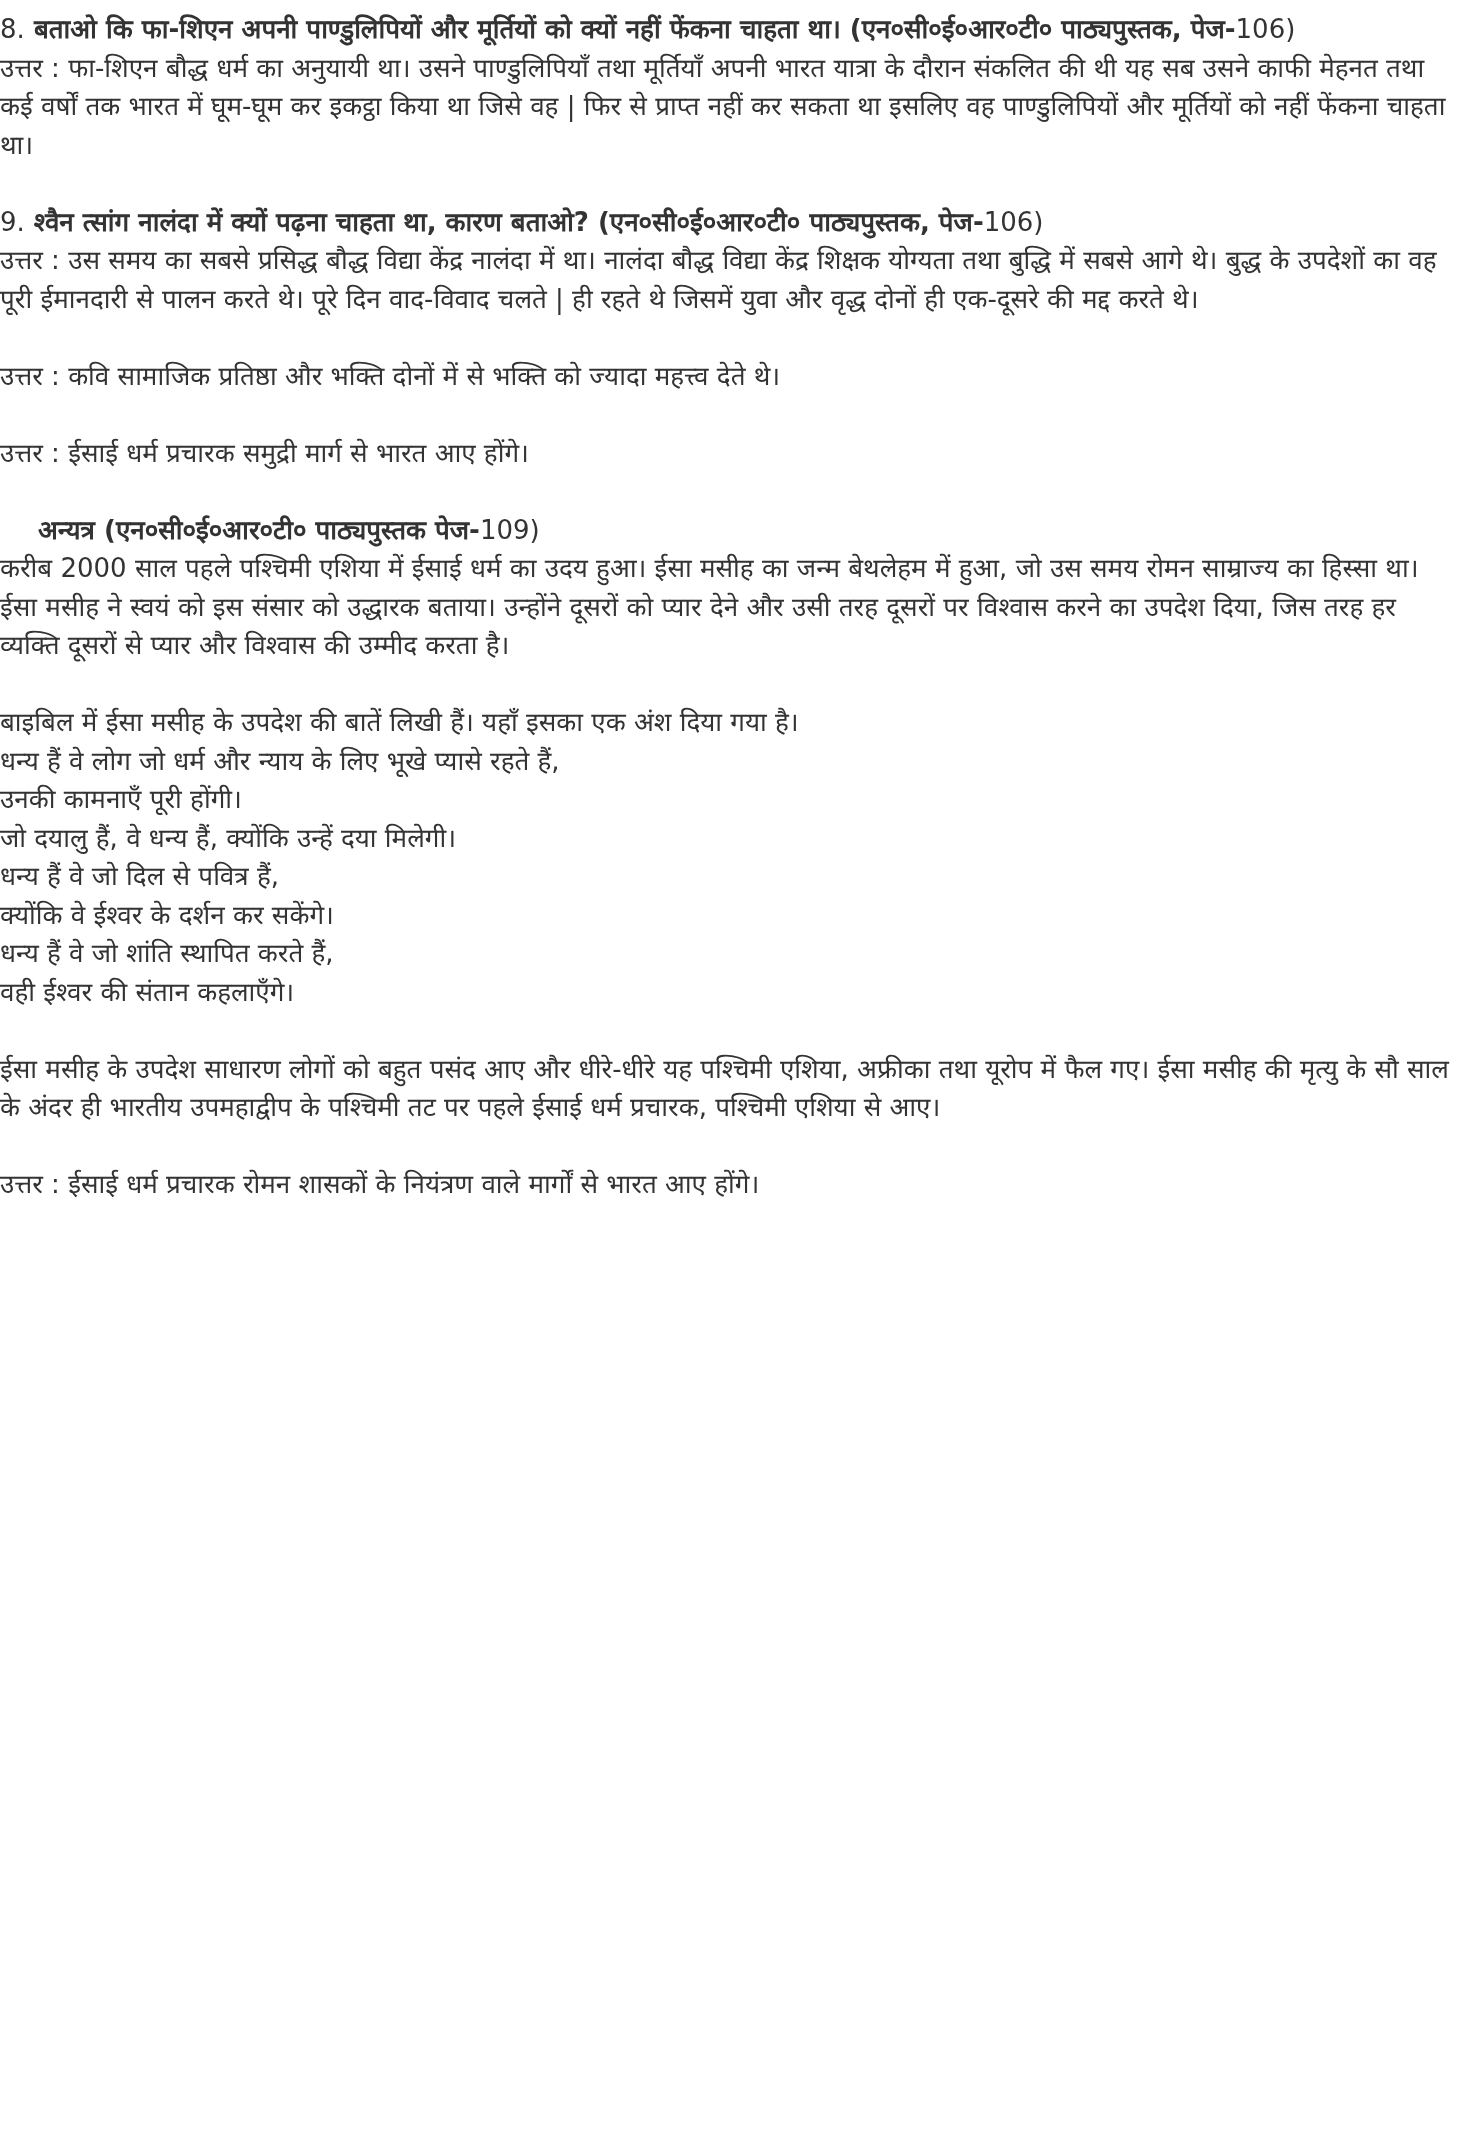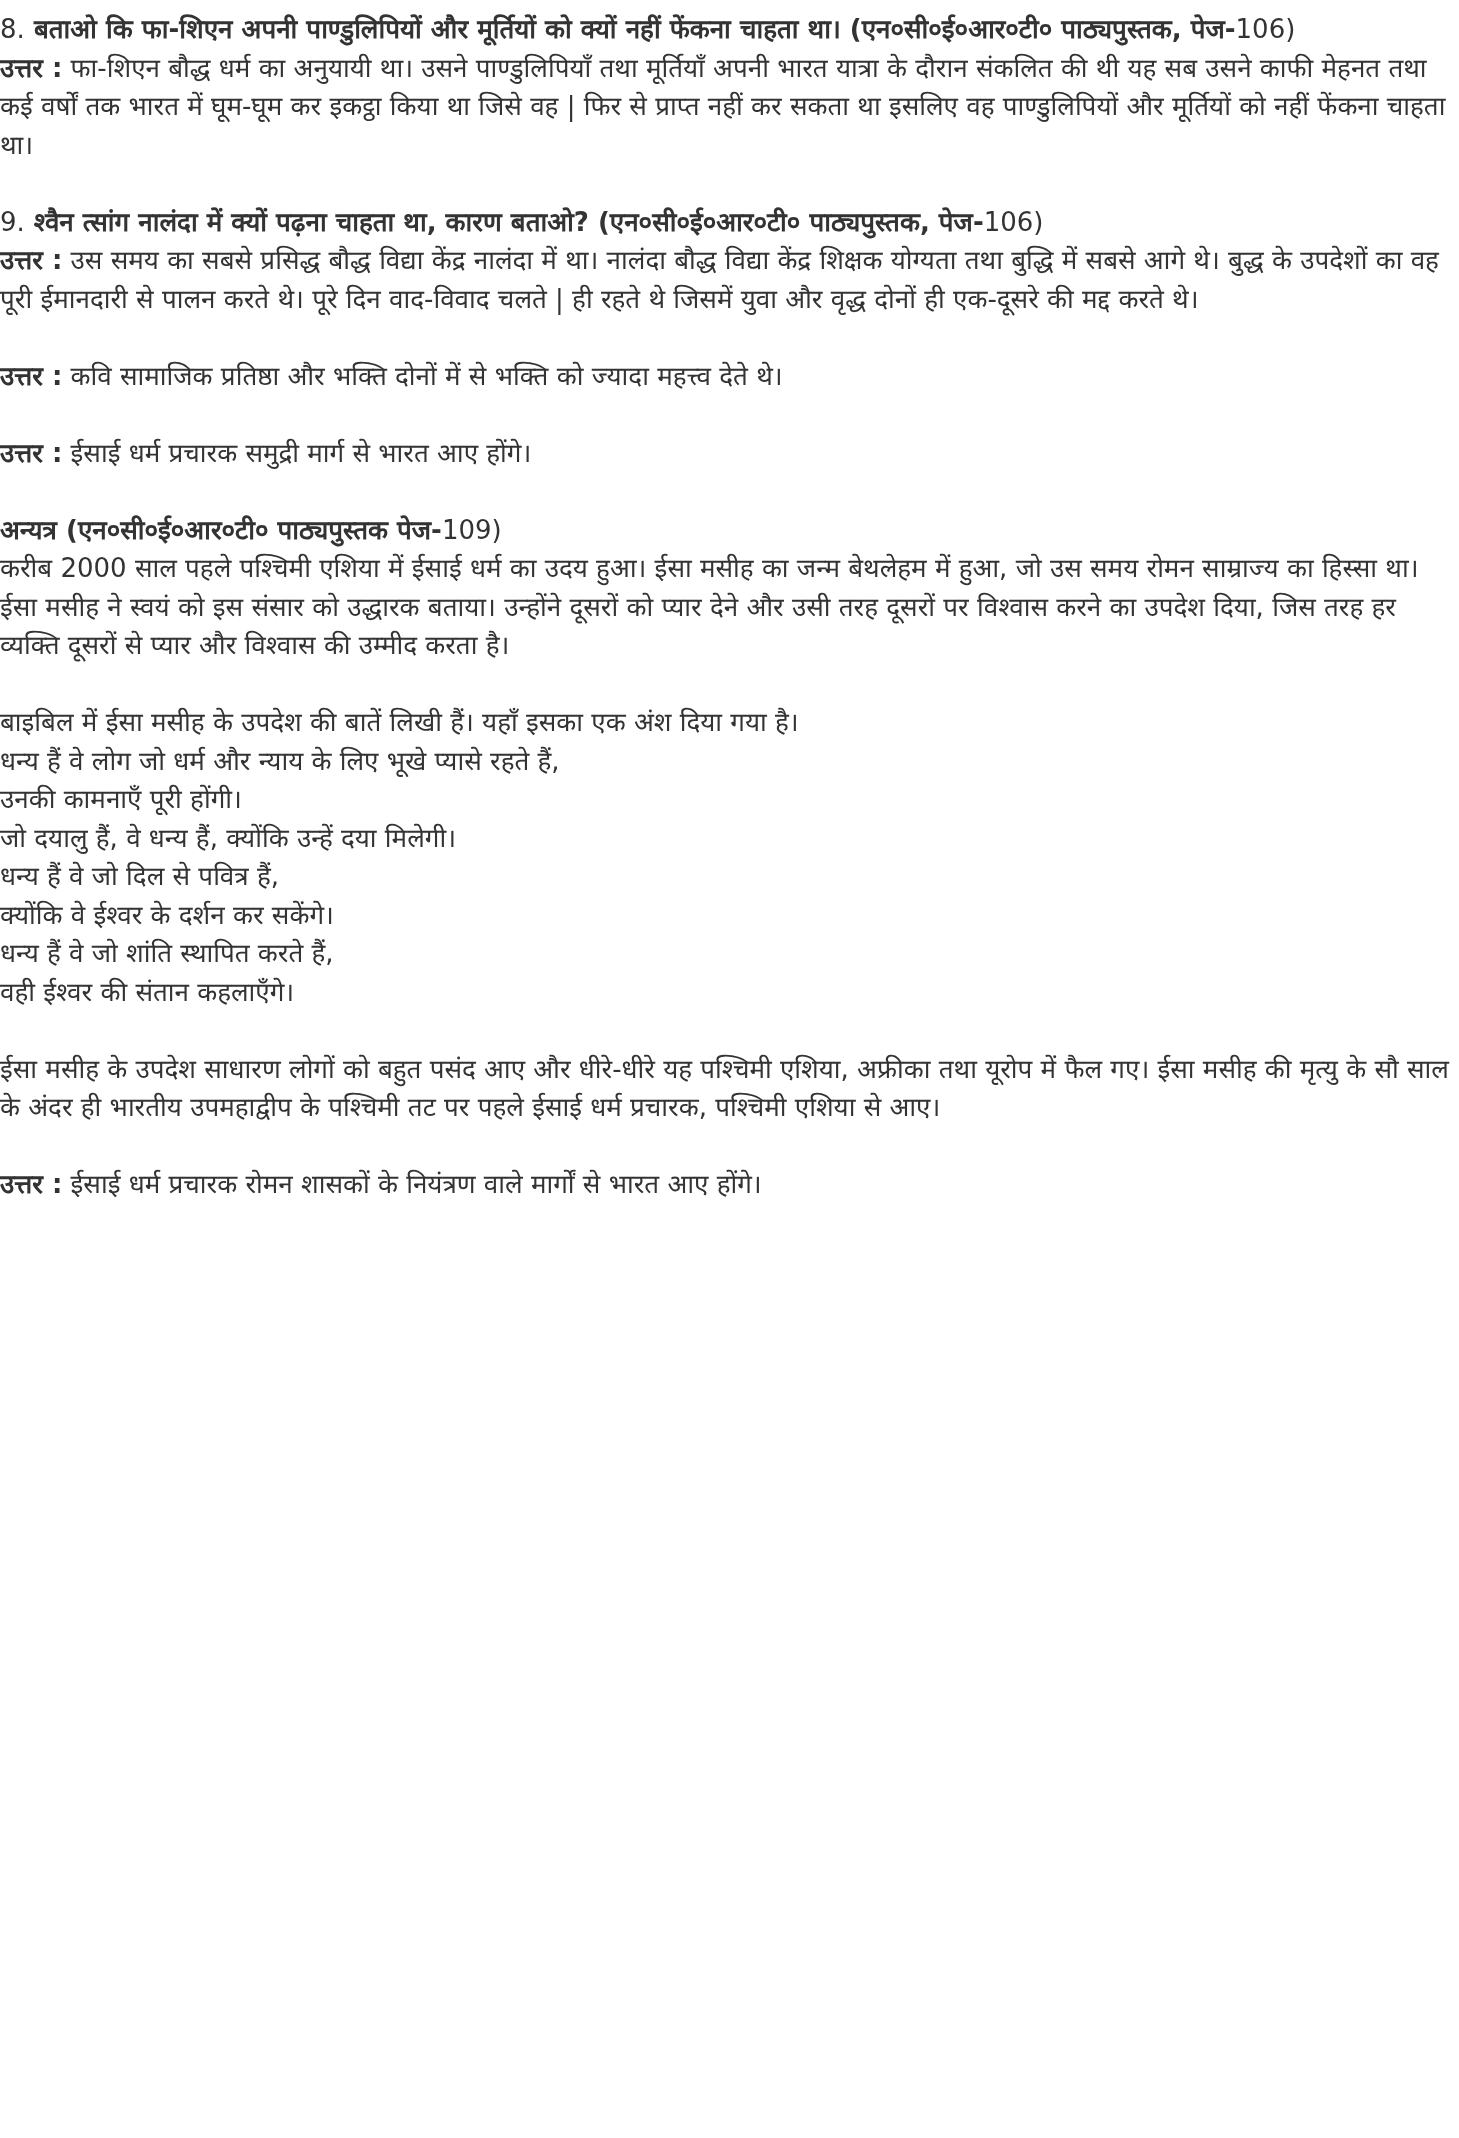--- a/index.html
+++ b/index.html
@@ -27,24 +27,25 @@
     margin-bottom: 38.5px;
   }
   .q {
     font-weight: bold;
     color: #333333;
   }
   .q .num, .q .ref-num {
     font-weight: normal;
   }
   .ans-label {
-    font-weight: bold;
+    font-weight: normal;
   }
   .heading {
     font-weight: bold;
+    padding-left: 38px;
   }
   .heading .ref-num {
     font-weight: normal;
   }
 </style>
 </head>
 <body>
 
 <div class="page">
 

